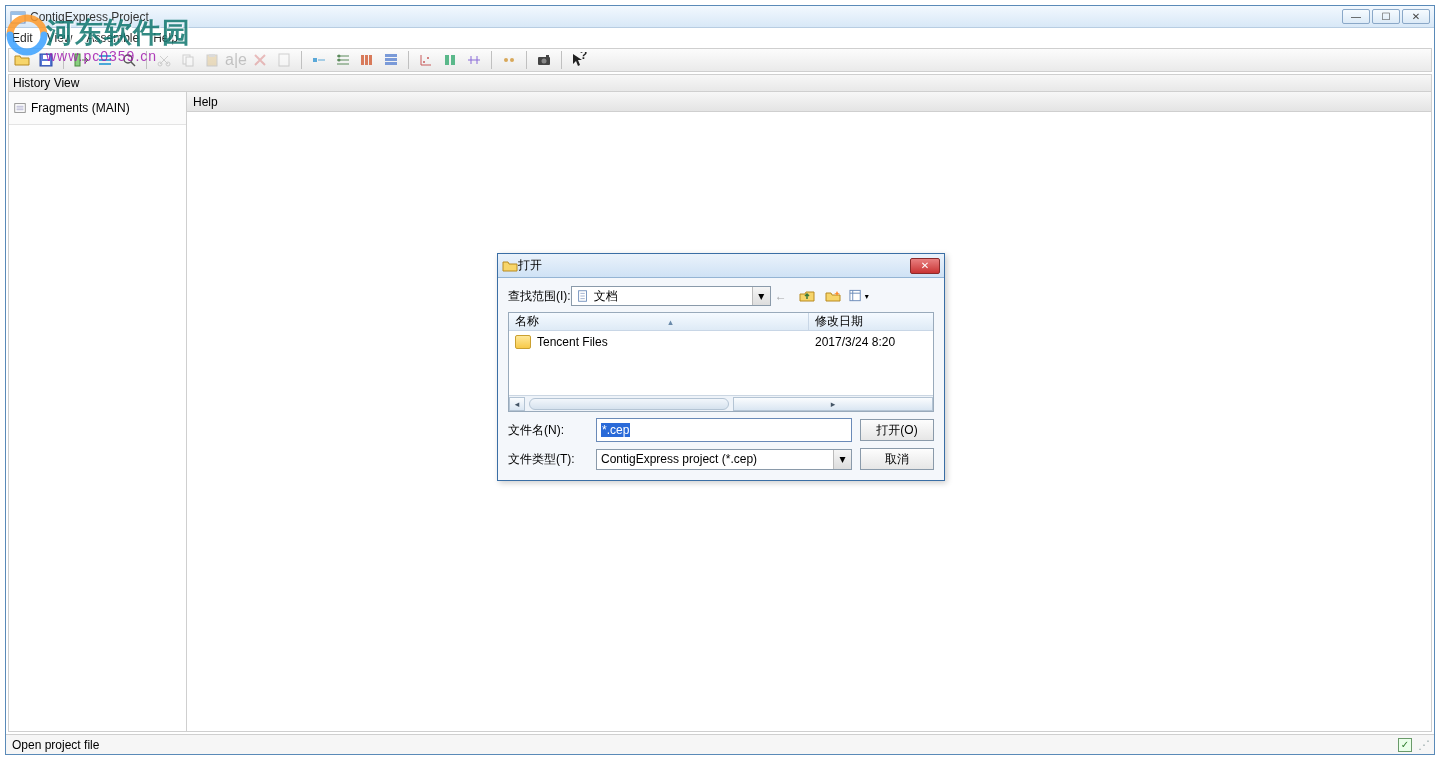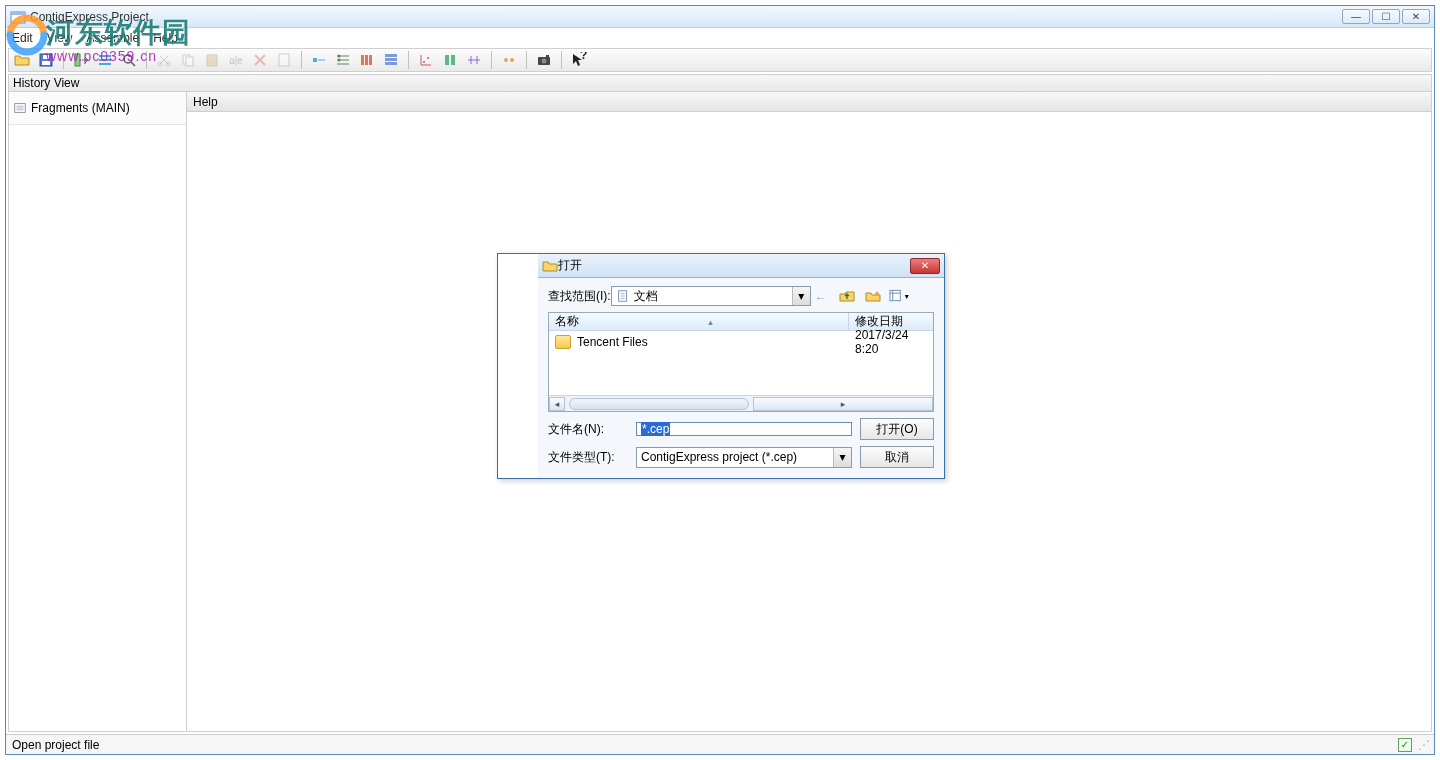--- a/index.html
+++ b/index.html
@@ -17,21 +17,21 @@
 
 .menubar { height: 20px; display: flex; align-items: center; padding: 0 6px; gap: 14px; color:#2a2a2a; }
 .menubar span { cursor: default; }
 
 
 .toolbar { height: 24px; border: 1px solid #cfcfcf; margin: 0 2px; background: linear-gradient(#fcfcfc,#eaeaea); display:flex; align-items:center; padding:0 4px; gap:6px;}
 .tb { width:18px; height:18px; display:flex; align-items:center; justify-content:center; position:relative; }
 .tb svg { width:16px; height:16px; }
 .tbsep { width:1px; height:18px; background:#c0c0c0; margin:0 2px; }
 .tb.dis { opacity:0.35; }
-.tb span.txt { font-size:10px; color:#666; }
+.tb span.txt { font-size:16px; color:#666; }
 
 
 .histhdr { height: 18px; border: 1px solid #cfcfcf; margin: 2px 2px 0 2px; background: linear-gradient(#f7f7f7,#e8e8e8); padding:0 4px; display:flex; align-items:center;}
 
 .split { flex:1; display:flex; margin:0 2px 2px 2px; border:1px solid #cfcfcf; border-top:none; }
 .left { width: 178px; border-right:1px solid #cfcfcf; display:flex; flex-direction:column; }
 .left .item { height:20px; display:flex; align-items:center; gap:4px; padding:16px 4px; border-bottom:1px solid #e4e4e4; background:#fbfbfb;}
 .right { flex:1; display:flex; flex-direction:column; }
 .right .colhdr { height:20px; border-bottom:1px solid #cfcfcf; background:linear-gradient(#f7f7f7,#e4e4e4); padding:0 6px; display:flex; align-items:center;}
 .right .body { flex:1; background:#fff; }
@@ -41,21 +41,21 @@
 .status .r { display:flex; align-items:center; gap:6px;}
 .checkbox { width:14px; height:14px; border:1px solid #6a9a6a; display:flex; align-items:center; justify-content:center; background:#eaffea; color:#2a7a2a; font-size:10px;}
 
 
 .wm { position:absolute; left:4px; top:14px; pointer-events:none; opacity:0.85; }
 .wm .bigcn { font-size:28px; font-weight:bold; color:#0f766e; text-shadow:1px 1px 0 #fff; letter-spacing:1px;}
 .wm .url { font-size:14px; color:#a21caf; letter-spacing:1px; margin-top:-4px;}
 .wm .logo { position:absolute; left:0; top:-2px; }
 
 
-.dialog { position:absolute; left:497px; top:253px; width:448px; border:1px solid #3a6ea5; background:#fff; box-shadow:2px 2px 6px rgba(0,0,0,0.2);padding-left:40px;}
+.dialog { position:absolute; left:497px; top:253px; width:448px; border:1px solid #3a6ea5; background:#fff; box-shadow:2px 2px 6px rgba(0,0,0,0.2);}
 .dlg-title { height:24px; background:linear-gradient(#eaf2fb,#cfe2f5); display:flex; align-items:center; padding:0 4px; border-bottom:1px solid #94b4d4;}
 .dlg-title .ttext { flex:1; }
 .dlg-close { width:30px; height:16px; background:linear-gradient(#e98080,#c93434); border:1px solid #8a2a2a; border-radius:2px; display:flex; align-items:center; justify-content:center; color:#fff; font-size:10px;}
 .dlg-body { padding:8px 10px 10px 10px; background:#f4f7fb;}
 .row { display:flex; align-items:center; margin-bottom:6px;}
 .row label { white-space:nowrap; }
 .combo { height:20px; border:1px solid #8a9aaa; background:#fff; display:flex; align-items:center; flex:1; position:relative; }
 .combo .ct { padding:0 4px; display:flex; align-items:center; gap:4px; flex:1;}
 .combo .dd { width:18px; height:100%; border-left:1px solid #bbb; background:linear-gradient(#f5f5f5,#ddd); display:flex; align-items:center; justify-content:center;}
 .navicons { display:flex; gap:6px; align-items:center;}
@@ -71,21 +71,21 @@
 .fl-row .c1 { width:300px; padding:0 6px; display:flex; align-items:center; gap:6px;}
 .fl-row .c2 { flex:1; padding:0 6px;}
 .folder-ico { width:16px; height:14px; background:linear-gradient(#ffe89a,#f7c948); border:1px solid #caa030; border-radius:2px;}
 .fl-scroll { height:16px; border-top:1px solid #cbd6e2; display:flex; align-items:center; background:#eef3f9;}
 .fl-scroll .arr { width:16px; height:14px; border:1px solid #b4c4d4; background:linear-gradient(#fafcfe,#dae6f2); display:flex; align-items:center; justify-content:center; font-size:9px; color:#456;}
 .fl-scroll .thumb { flex:1; margin:0 4px; height:12px; background:linear-gradient(#f2f6fb,#d6e2ee); border:1px solid #b4c4d4; border-radius:6px;}
 .fl-scroll .arr.right { margin-left:auto;}
 
 .frow { display:flex; align-items:center; gap:8px; margin-top:6px;justify-content:flex-end;}
 .frow label { width:80px;}
-.txtin { flex:1; height:14px; border:1px solid #6a8ab8; background:#fff; padding:0 4px; font-family:"Courier New",monospace; font-size:12px; display:flex; align-items:center;}
+.txtin { flex:1; height:24px; border:1px solid #6a8ab8; background:#fff; padding:0 4px; font-family:"Courier New",monospace; font-size:12px; display:flex; align-items:center;}
 .txtin.sel span { background:#2a6ad8; color:#fff; padding:0 1px;}
 .btn { width:74px; height:22px; border:1px solid #8a9aaa; background:linear-gradient(#fdfdfd,#e6e6e6); display:flex; align-items:center; justify-content:center;}
 .combo.ft { flex:1; height:21px;}
 .combo.ft .ct { font-family:"Courier New",monospace;}
 
 svg { display:block; }
 </style>
 </head>
 <body>
 

